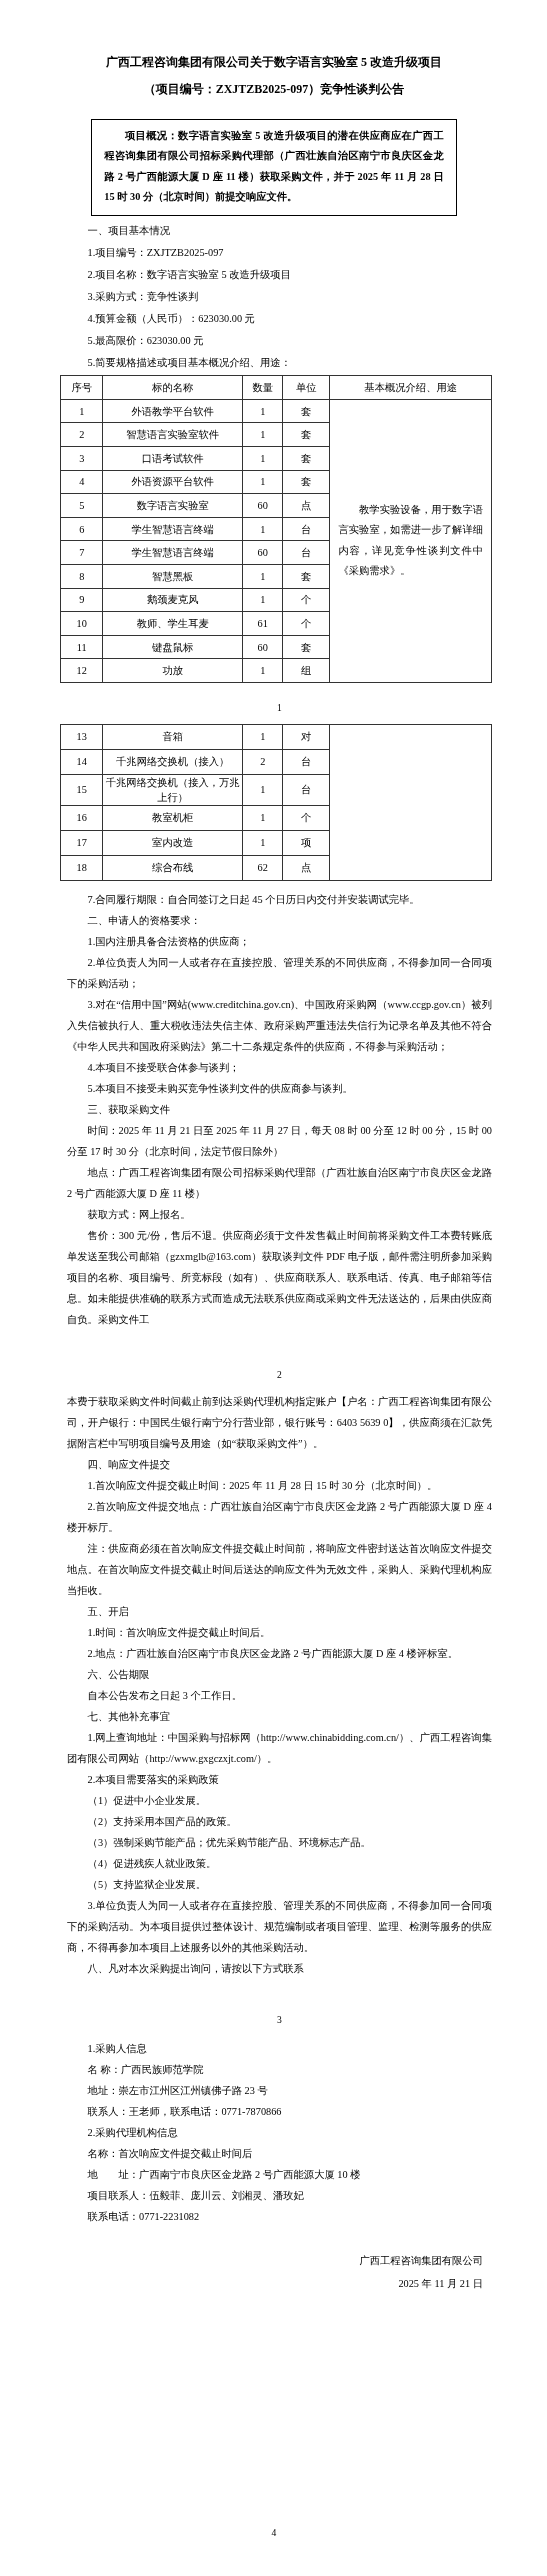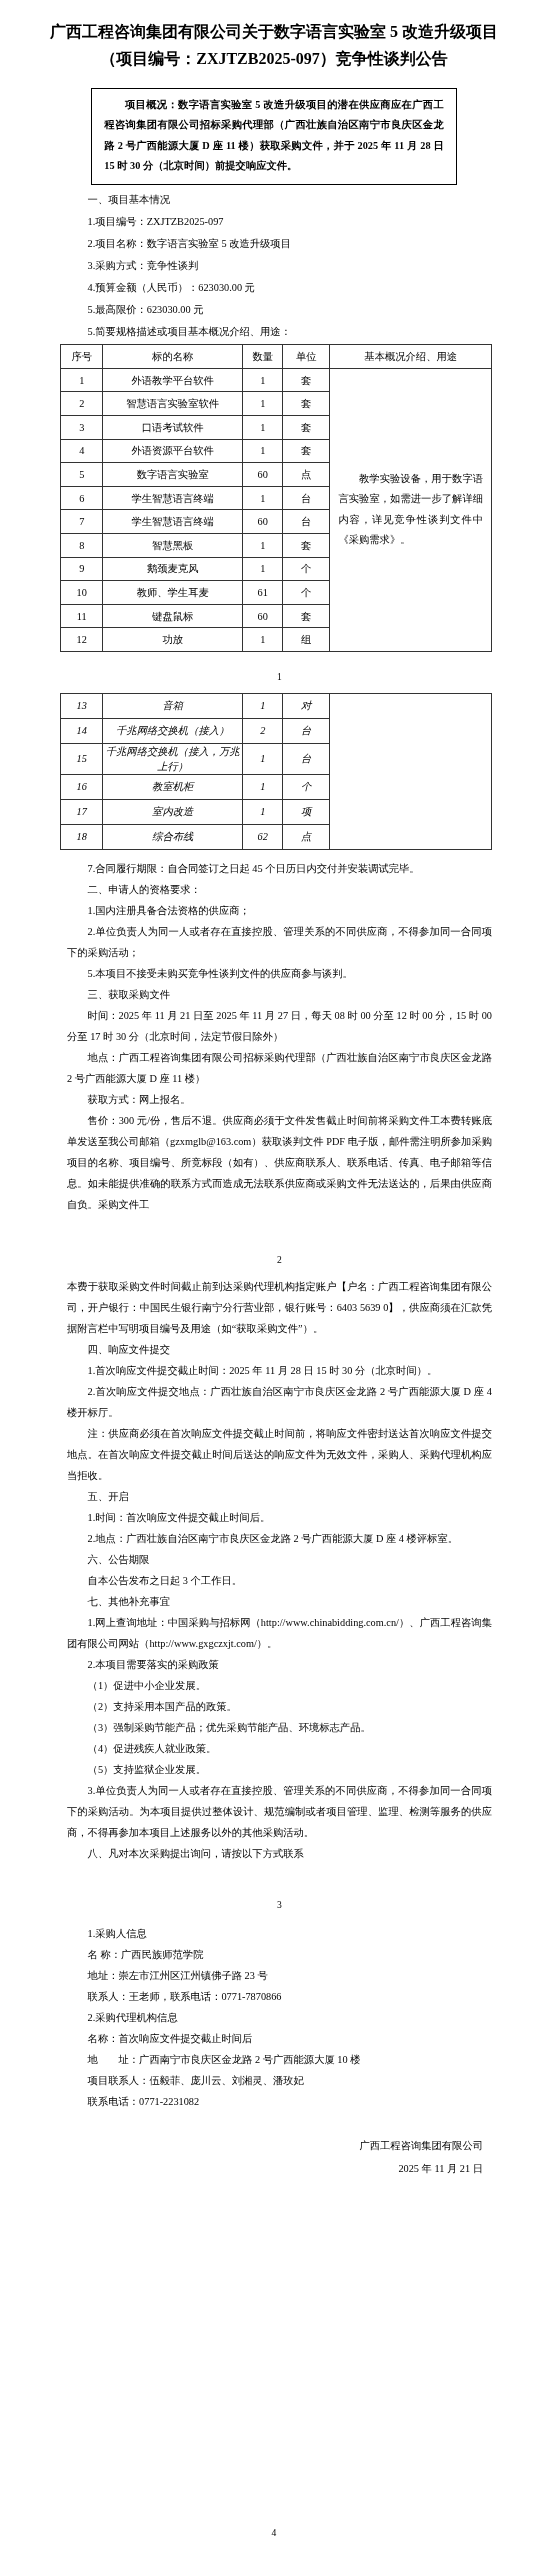--- a/index.html
+++ b/index.html
@@ -8,23 +8,23 @@
     position: relative;
     width: 548px;
     height: 2576px;
     background: #ffffff;
     overflow: hidden;
     color: #000000;
     font-family: "Liberation Serif", "DejaVu Serif", serif;
     font-size: 10.3px;
   }
   .title {
-    padding-top: 18px;
+    padding-top: 49px;
     text-align: center;
-    font-size: 16px;
+    font-size: 12px;
     font-weight: bold;
     line-height: 27px;
   }
   .overview-box {
     box-sizing: border-box;
     width: 366px;
     margin: 16.4px auto 0 auto;
     border: 0.7px solid #000000;
     padding: 5.5px 12.3px 6.8px 12.3px;
     font-weight: bold;
@@ -53,21 +53,21 @@
   table.items th, table.items td {
     border: 0.7px solid #333333;
     text-align: center;
     vertical-align: middle;
     font-weight: normal;
     padding: 0 1.4px;
     line-height: 15px;
   }
   table.items th { height: 22.6px; }
   table.items td { height: 22.6px; }
-  table.items.continued { border-top: 1.4px solid #aaaaaa; font-style: italic; }
+  table.items.continued { border-top: 1.4px solid #aaaaaa; }
   table.items.continued td { height: 24px; }
   td.desc-cell { text-align: left; }
   p.desc-p {
     margin: 0;
     padding: 0 6.8px;
     text-indent: 2em;
     text-align: justify;
     line-height: 20.5px;
   }
   .pagenum {
@@ -263,20 +263,22 @@
       </table>
 
     <div style="margin-top:8.2px;">
       <p>7.合同履行期限：自合同签订之日起 45 个日历日内交付并安装调试完毕。</p>
     </div>
 
     <div>
       <p>二、申请人的资格要求：</p>
       <p>1.国内注册具备合法资格的供应商；</p>
       <p>2.单位负责人为同一人或者存在直接控股、管理关系的不同供应商，不得参加同一合同项下的采购活动；</p>
+      <p>3.对在“信用中国”网站(www.creditchina.gov.cn)、中国政府采购网（www.ccgp.gov.cn）被列入失信被执行人、重大税收违法失信主体、政府采购严重违法失信行为记录名单及其他不符合《中华人民共和国政府采购法》第二十二条规定条件的供应商，不得参与采购活动；</p>
+      <p>4.本项目不接受联合体参与谈判；</p>
       <p>5.本项目不接受未购买竞争性谈判文件的供应商参与谈判。</p>
     </div>
 
     <div>
       <p>三、获取采购文件</p>
       <p>时间：2025 年 11 月 21 日至 2025 年 11 月 27 日，每天 08 时 00 分至 12 时 00 分，15 时 00 分至 17 时 30 分（北京时间，法定节假日除外）</p>
       <p>地点：广西工程咨询集团有限公司招标采购代理部（广西壮族自治区南宁市良庆区金龙路 2 号广西能源大厦 D 座 11 楼）</p>
       <p>获取方式：网上报名。</p>
       <p>售价：300 元/份，售后不退。供应商必须于文件发售截止时间前将采购文件工本费转账底单发送至我公司邮箱（gzxmglb@163.com）获取谈判文件 PDF 电子版，邮件需注明所参加采购项目的名称、项目编号、所竞标段（如有）、供应商联系人、联系电话、传真、电子邮箱等信息。如未能提供准确的联系方式而造成无法联系供应商或采购文件无法送达的，后果由供应商自负。采购文件工</p>
       <div class="pagenum pn2">2</div>

